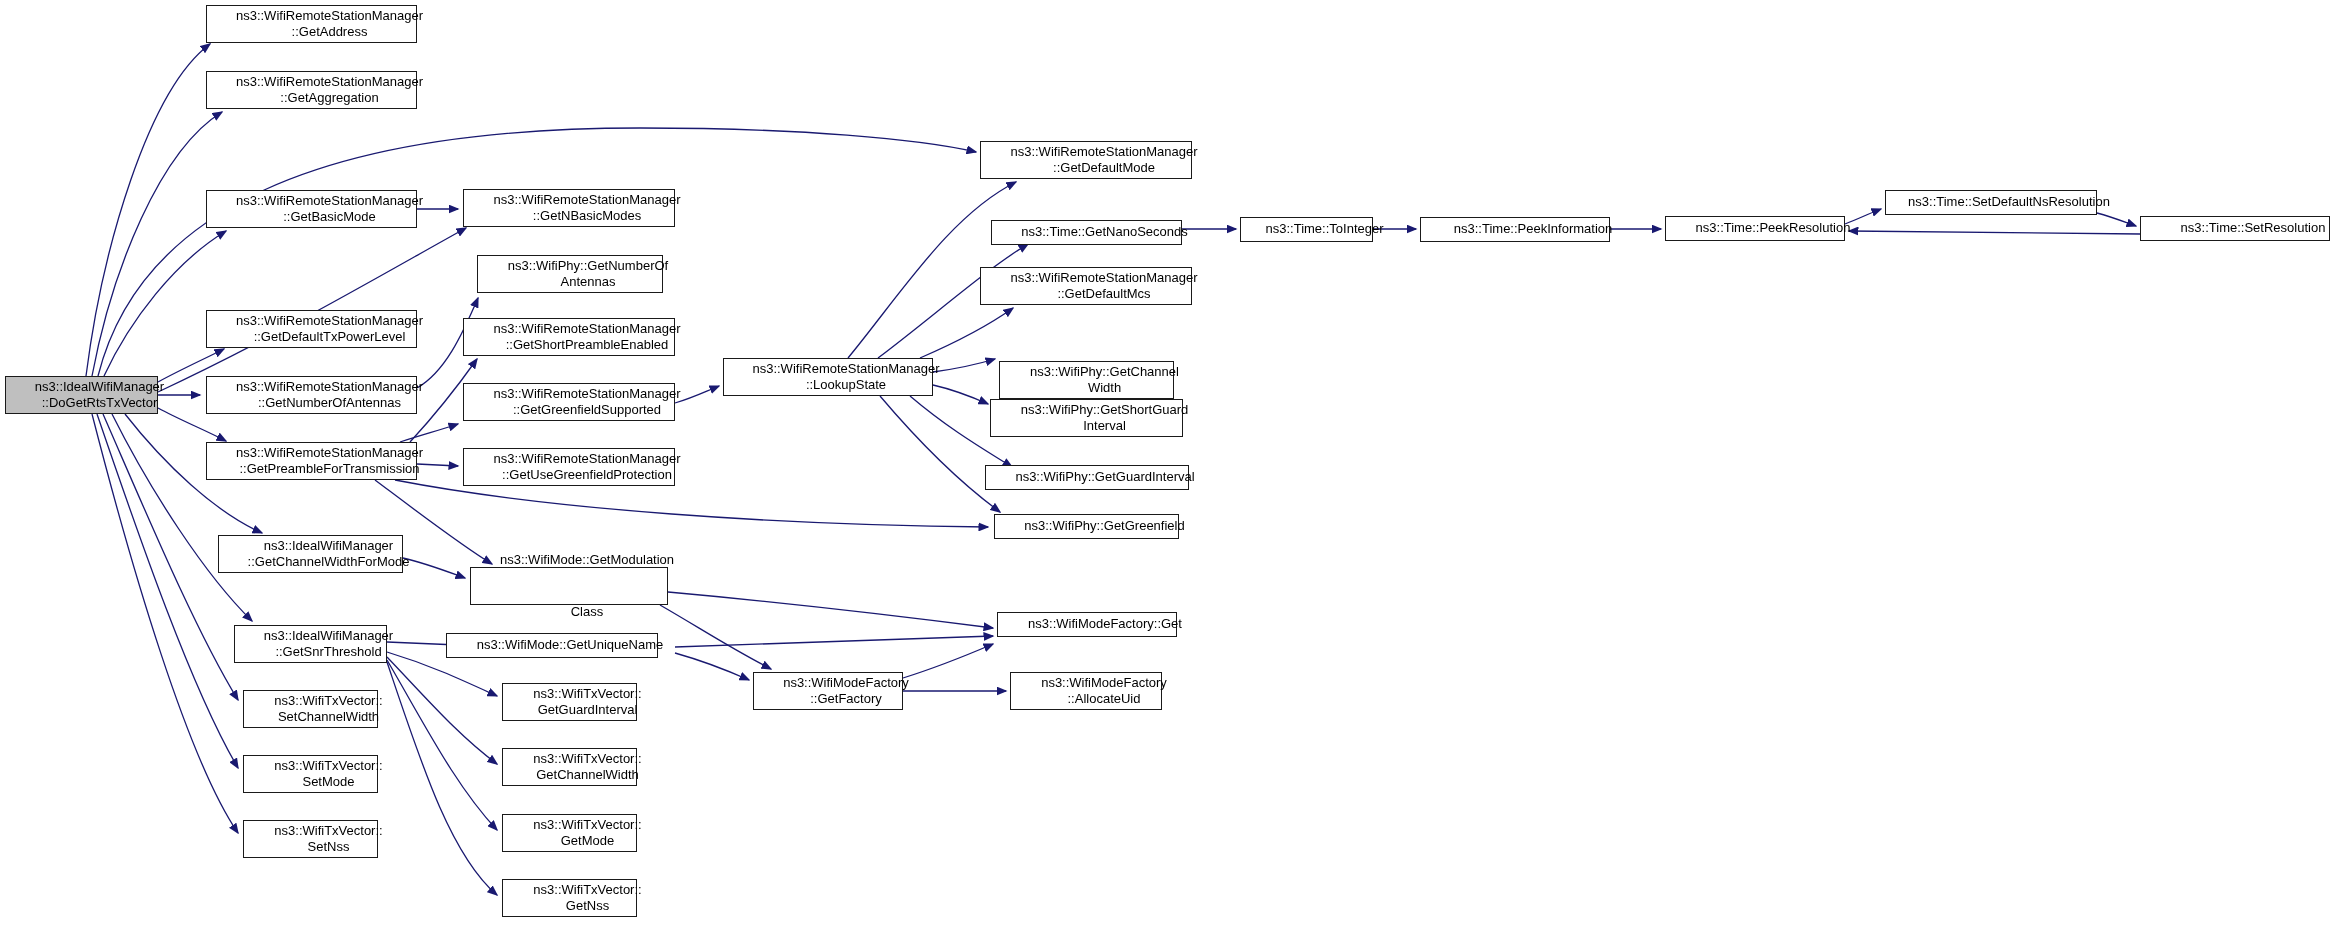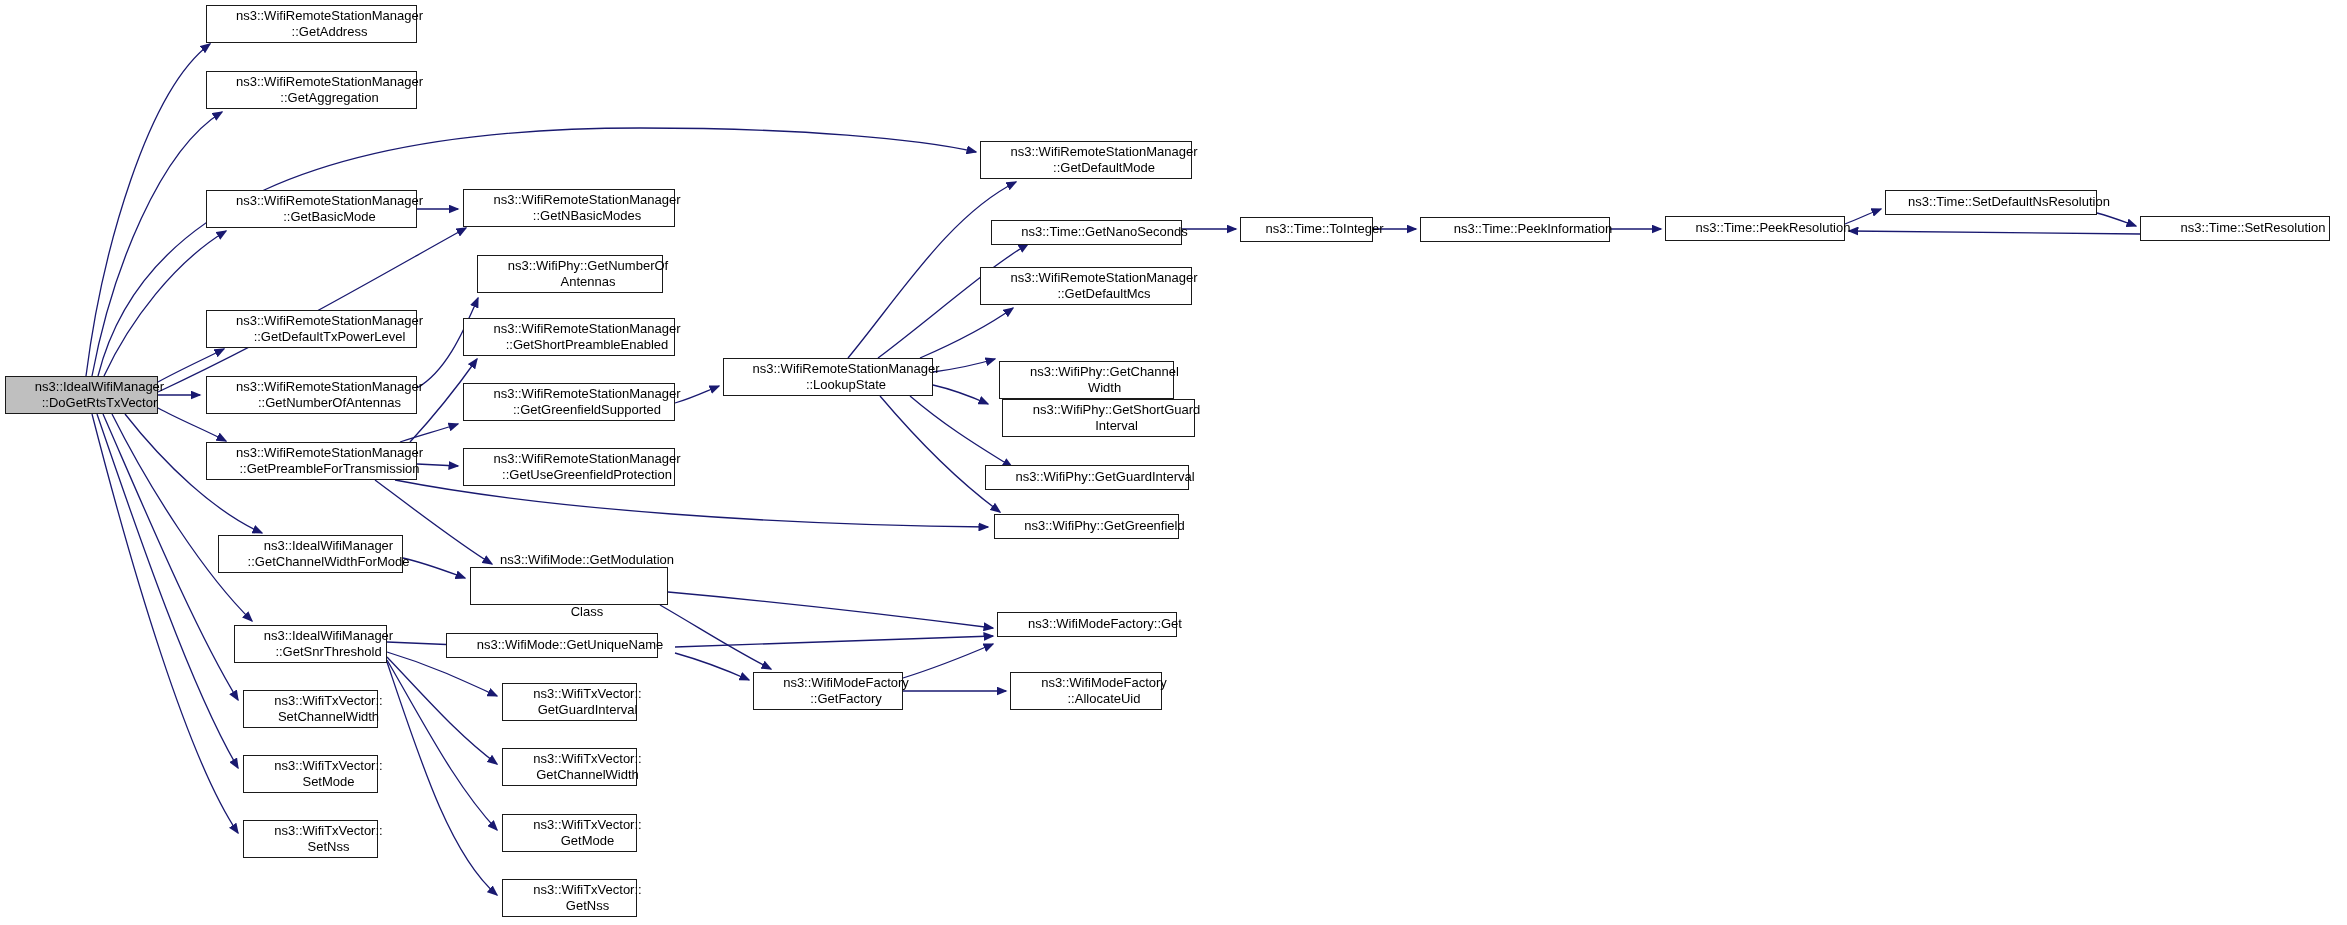--- a/index.html
+++ b/index.html
@@ -214,21 +214,21 @@
         <span>ns3::Time::GetNanoSeconds</span>
       </div>
       <div class="node" style="left: 980px; top: 267px; width: 212px; height: 38px;">
         <span>ns3::WifiRemoteStationManager</span>
         <span>::GetDefaultMcs</span>
       </div>
       <div class="node" style="left: 999px; top: 333px; width: 175px; height: 38px; margin-top: 28px;">
         <span>ns3::WifiPhy::GetChannel</span>
         <span>Width</span>
       </div>
-      <div class="node" style="left: 990px; top: 399px; width: 193px; height: 38px; margin-left: 12px;">
+      <div class="node" style="left: 990px; top: 399px; width: 193px; height: 38px;">
         <span>ns3::WifiPhy::GetShortGuard</span>
         <span>Interval</span>
       </div>
       <div class="node" style="left: 985px; top: 465px; width: 204px; height: 25px;">
         <span>ns3::WifiPhy::GetGuardInterval</span>
       </div>
       <div class="node" style="left: 994px; top: 514px; width: 185px; height: 25px;">
         <span>ns3::WifiPhy::GetGreenfield</span>
       </div>
       <div class="node" style="left: 997px; top: 612px; width: 180px; height: 25px;">

